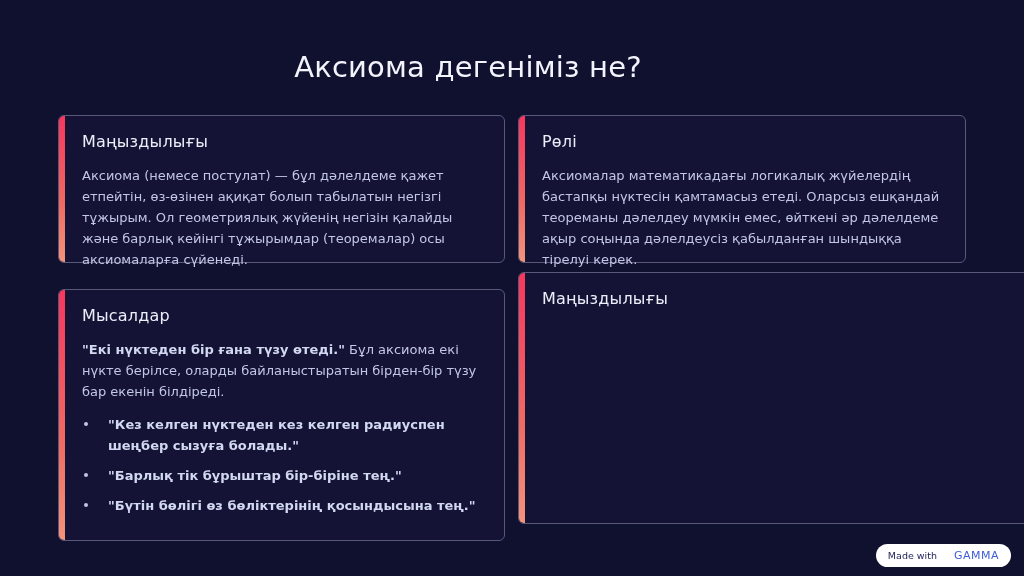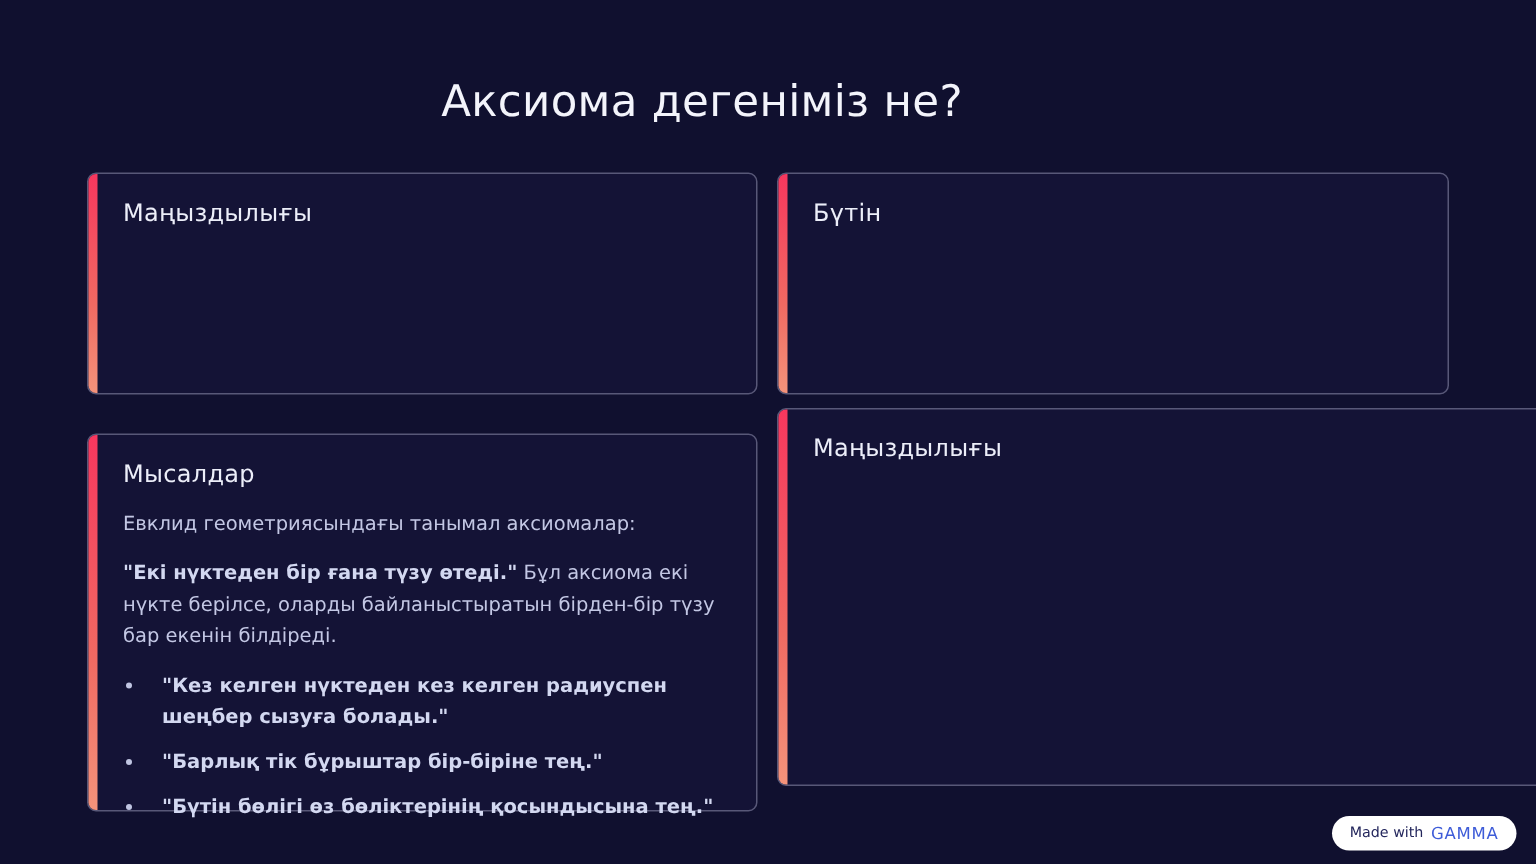--- a/index.html
+++ b/index.html
@@ -86,21 +86,21 @@
   }
   .gamma-badge {
     position: absolute;
     right: 13px; bottom: 9px;
     height: 23px;
     background: #ffffff;
     border-radius: 12px;
     display: flex;
     align-items: center;
     padding: 0 12px;
-    gap: 5px;
+    gap: 17px;
     cursor: pointer;
   }
   .gamma-badge-prefix {
     font-size: 9.5px;
     color: #23265c;
   }
   .gamma-badge-brand {
     font-size: 11px;
     font-weight: normal;
     color: #3e5cd8;
@@ -111,35 +111,36 @@
 <body>
 
 <div class="slide">
 
   <h1 class="slide-title">Аксиома дегеніміз не?</h1>
 
   <section class="card" id="card-definition">
     <div class="card-accent"></div>
     <div class="card-inner">
       <h2 class="card-heading">Маңыздылығы</h2>
+      <p class="card-body">Аксиома (немесе постулат) — бұл дәлелдеме қажет етпейтін, өз-өзінен ақиқат болып табылатын негізгі тұжырым. Ол геометриялық жүйенің негізін қалайды және барлық кейінгі тұжырымдар (теоремалар) осы аксиомаларға сүйенеді.</p>
     </div>
   </section>
 
   <section class="card" id="card-role">
     <div class="card-accent"></div>
     <div class="card-inner">
-      <h2 class="card-heading">Бүтін</h2>
+      <h2 class="card-heading">Рөлі</h2>
+      <p class="card-body">Аксиомалар математикадағы логикалық жүйелердің бастапқы нүктесін қамтамасыз етеді. Оларсыз ешқандай теореманы дәлелдеу мүмкін емес, өйткені әр дәлелдеме ақыр соңында дәлелдеусіз қабылданған шындыққа тірелуі керек.</p>
     </div>
   </section>
 
   <section class="card" id="card-examples">
     <div class="card-accent"></div>
     <div class="card-inner">
       <h2 class="card-heading">Мысалдар</h2>
-      <p class="card-body">Евклид геометриясындағы танымал аксиомалар:</p>
       <p class="card-body"><span class="bold-quote">"Екі нүктеден бір ғана түзу өтеді."</span><span> Бұл аксиома екі нүкте берілсе, оларды байланыстыратын бірден-бір түзу бар екенін білдіреді.</span></p>
       <div class="bullet-list">
         <div class="bullet-item">
           <span class="bullet-dot"></span>
           <span class="bullet-text">"Кез келген нүктеден кез келген радиуспен шеңбер сызуға болады."</span>
         </div>
         <div class="bullet-item">
           <span class="bullet-dot"></span>
           <span class="bullet-text">"Барлық тік бұрыштар бір-біріне тең."</span>
         </div>

